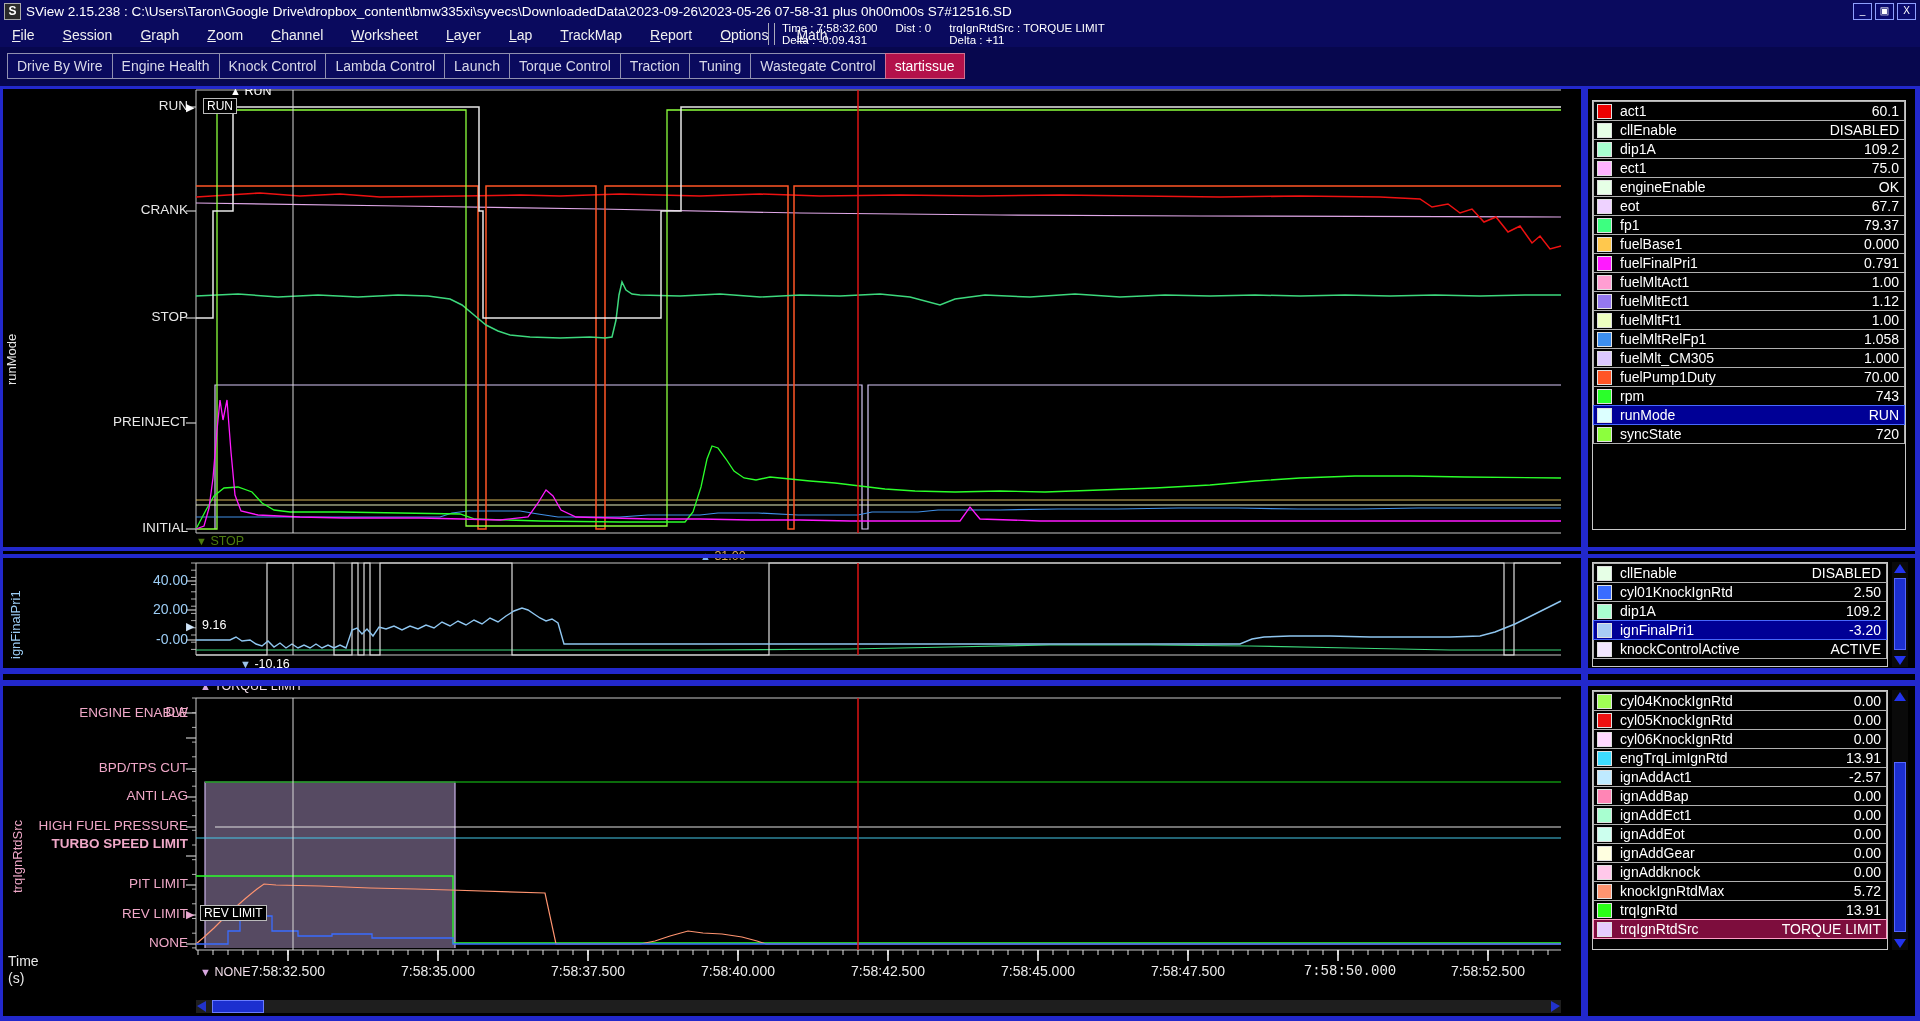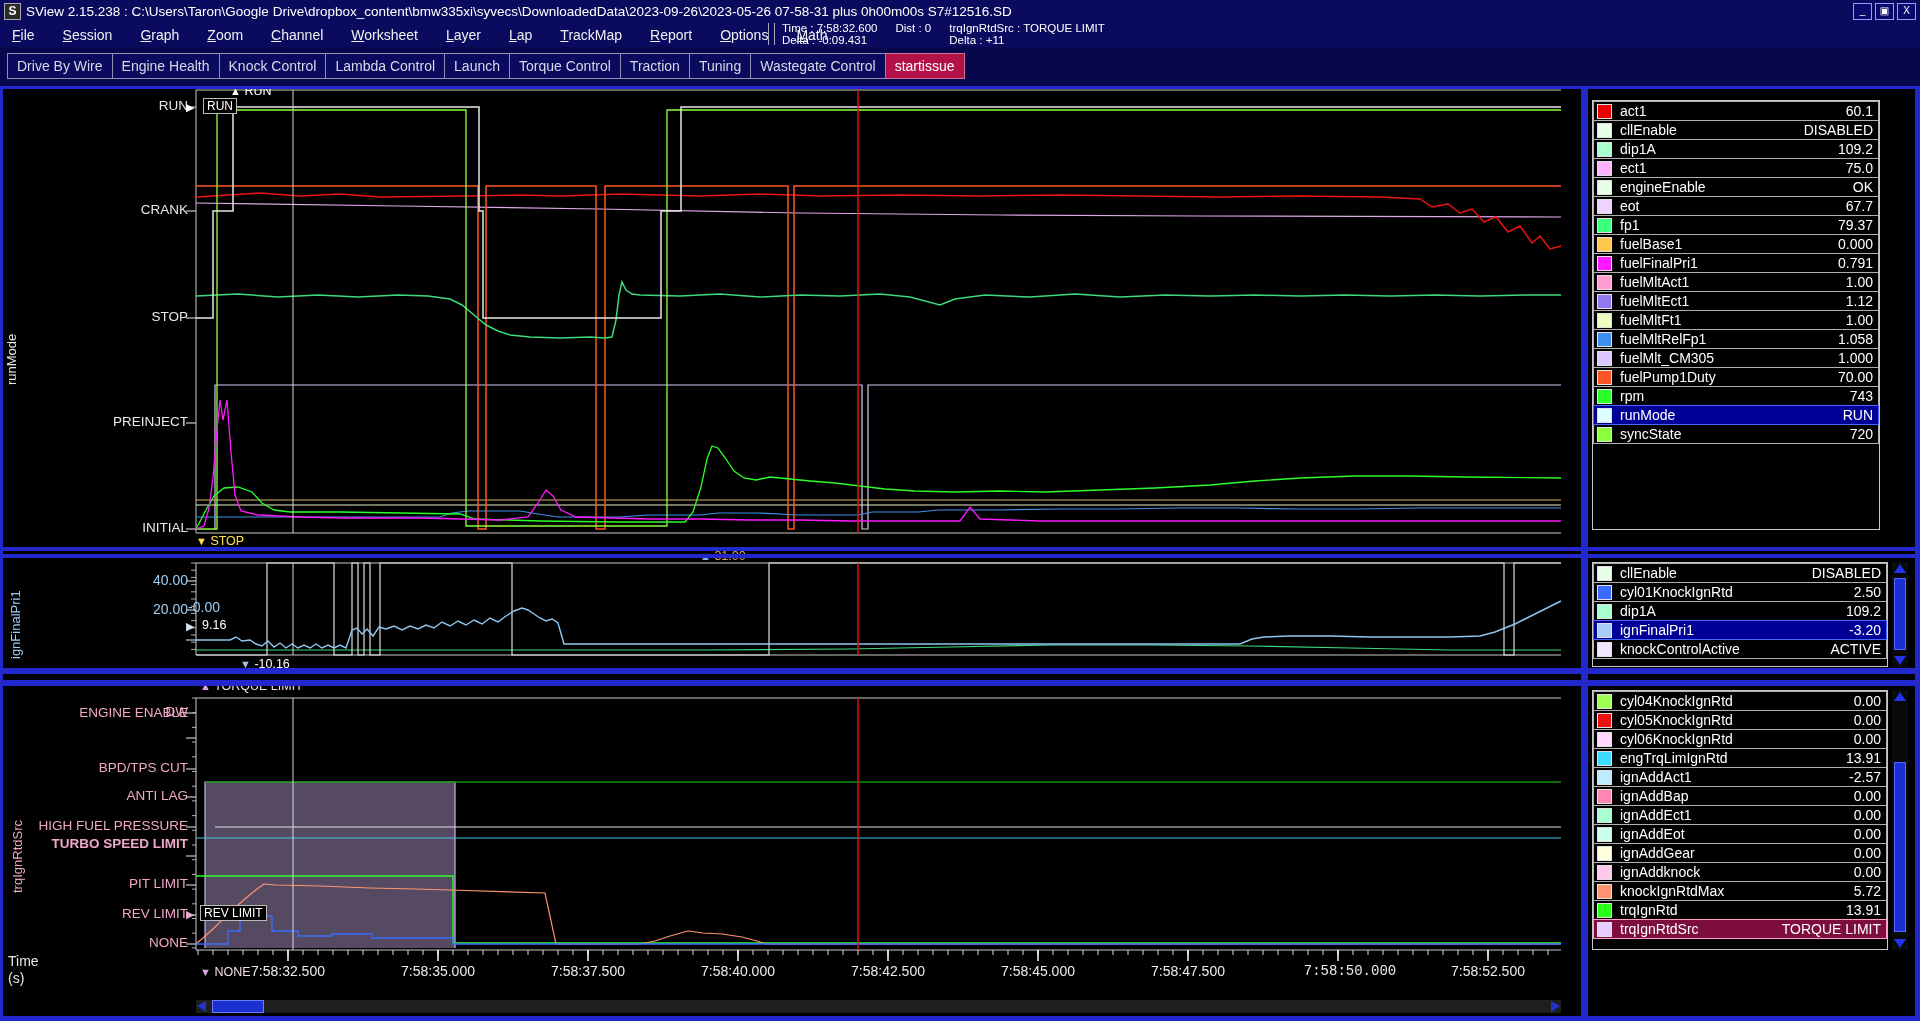--- a/index.html
+++ b/index.html
@@ -221,42 +221,42 @@
       <polyline points="293,698 293,950" fill="none" stroke="#d8d8d8" stroke-width="1"></polyline>
     </svg>
   <div id="chart-labels">
       <div class="lvl p1" style="top: 98px;">RUN</div>
       <div class="lvl p1" style="top: 202px;">CRANK</div>
       <div class="lvl p1" style="top: 309px;">STOP</div>
       <div class="lvl p1" style="top: 414px;">PREINJECT</div>
       <div class="lvl p1" style="top: 520px;">INITIAL</div>
       <div class="lvl p2" style="top: 572px;">40.00</div>
       <div class="lvl p2" style="top: 601px;">20.00</div>
-      <div class="lvl p2" style="top: 599px; padding-left: 32px;">-0.00</div>
+      <div class="lvl p2" style="top: 631px;">-0.00</div>
       <div class="lvl p3" style="top: 704px;">DW</div>
       <div class="lvl p3" style="top: 705px;">ENGINE ENABLE</div>
       <div class="lvl p3" style="top: 760px;">BPD/TPS CUT</div>
       <div class="lvl p3" style="top: 788px;">ANTI LAG</div>
       <div class="lvl p3" style="top: 818px;">HIGH FUEL PRESSURE</div>
       <div class="lvl p3" style="top: 836px; font-weight: bold;">TURBO SPEED LIMIT</div>
       <div class="lvl p3" style="top: 876px; text-align: right;">PIT LIMIT</div>
       <div class="lvl p3" style="top: 906px;">REV LIMIT</div>
       <div class="lvl p3" style="top: 935px;">NONE</div>
     </div>
 
   <div class="axis-rot" style="left:4px;top:255px;height:130px;color:#e8e8e8">runMode</div>
   <div class="axis-rot" style="left:8px;top:567px;height:92px;color:#9ccdf5">ignFinalPri1</div>
   <div class="axis-rot" style="left:10px;top:758px;height:135px;color:#f0a8c8">trqIgnRtdSrc</div>
 
   <div class="marker" style="left:230px;top:84px;color:#fff">
     <span class="tri">▲</span>
     <span>RUN</span></div>
   <span class="tri" style="position:absolute;left:186px;top:101px;color:#fff">▶</span>
   <div class="curs-box" style="left:203px;top:98px;color:#fff">RUN</div>
-  <div class="marker" style="left:196px;top:534px;color:#fde047">
+  <div class="marker" style="left:196px;top:534px;color:#4d7c0f">
     <span class="tri">▼</span>
     <span>STOP</span></div>
 
   <div class="marker" style="left:700px;top:549px">
     <span class="tri" style="color:#7fb2e8">▲</span>
     <span style="color:#d8a860">31.00</span></div>
   <span class="tri" style="position:absolute;left:186px;top:620px;color:#cfe4f8">▶</span>
   <div class="marker" style="left:202px;top:618px;color:#fff">9.16</div>
   <div class="marker" style="left:240px;top:657px;color:#fff">
     <span class="tri" style="color:#9cc2e8">▼</span>
@@ -399,21 +399,21 @@
 <div class="b" style="left:0;top:86px;width:1920px;height:3px"></div>
 <div class="b" style="left:0;top:89px;width:3px;height:932px"></div>
 <div class="b" style="left:1915px;top:89px;width:5px;height:932px"></div>
 <div class="b" style="left:0;top:1016px;width:1920px;height:5px"></div>
 <div class="b" style="left:1581px;top:89px;width:7px;height:927px"></div>
 <div class="b" style="left:0;top:547px;width:1920px;height:4px"></div>
 <div class="b" style="left:0;top:554px;width:1920px;height:4px"></div>
 <div class="b" style="left:0;top:668px;width:1920px;height:6px"></div>
 <div class="b" style="left:0;top:680px;width:1920px;height:6px"></div>
 
-<div class="lbox" style="left:1592px;top:100px;width:288px;height:430px" id="legend-1">
+<div class="lbox" style="left:1592px;top:100px;width:314px;height:430px" id="legend-1">
     <div class="lrow">
       <div class="sw" style="background: rgb(238, 0, 0);"></div>
       <span class="nm">act1</span>
       <span class="vl">60.1</span>
     </div>
     <div class="lrow">
       <div class="sw" style="background: rgb(230, 255, 230);"></div>
       <span class="nm">cllEnable</span>
       <span class="vl">DISABLED</span>
     </div>

